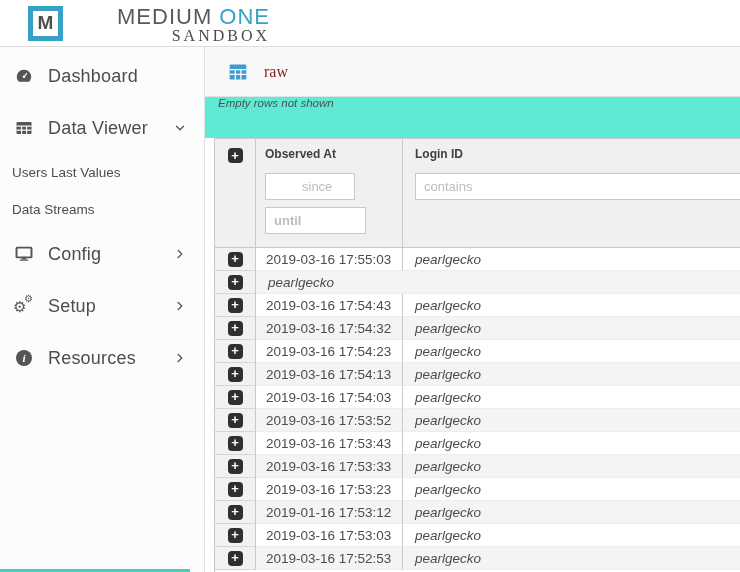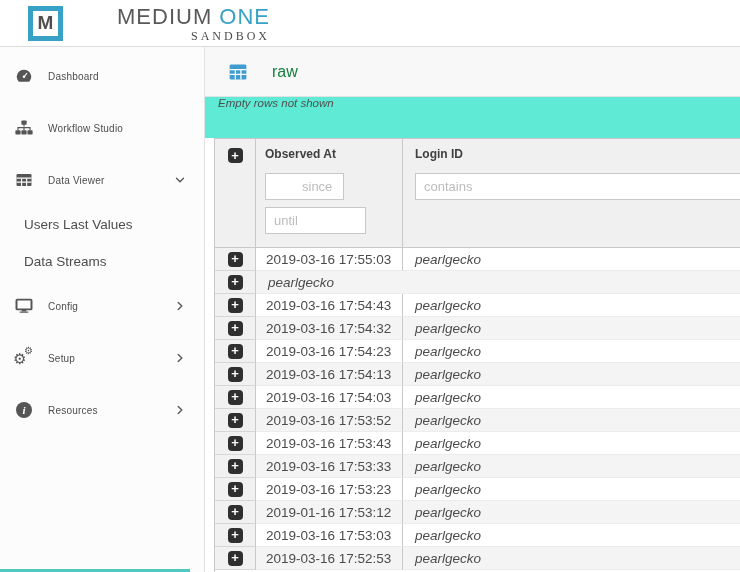--- a/index.html
+++ b/index.html
@@ -25,45 +25,45 @@
     border: 5px solid #38a1c6;
     display: flex; align-items: center; justify-content: center;
     font-weight: bold; font-size: 19px; color: #4f4f4f;
   }
   .logo-text { margin-left: 10px; }
   .logo-line1 { font-size: 22px; letter-spacing: 1px; line-height: 24px; margin-top: 1px; margin-left: 44px; }
   .t-gray { color: #58595b; }
   .t-accent { color: #38a1c6; }
   .logo-tagline {
     font-family: "Liberation Serif", serif;
-    font-size: 12px; letter-spacing: 3px; color: #4b4b4b;
+    font-size: 16px; letter-spacing: 3px; color: #4b4b4b;
     text-align: right; line-height: 14px;
   }
 
   
   .split { flex: 1; display: flex; min-height: 0; }
 
   
   .sidebar {
     width: 205px; flex: 0 0 205px;
     background: #fcfcfc;
     border-right: 1px solid #e2e2e2;
     padding-top: 3px;
     position: relative;
   }
   .nav-item {
     height: 52px; display: flex; align-items: center;
     padding-left: 14px; cursor: pointer; color: #4d4d4d;
   }
   .nav-icon { width: 20px; display: flex; justify-content: center; align-items: center; color: #555; }
-  .nav-label { margin-left: 14px; font-size: 10px; letter-spacing: 0.2px; text-align: center; }
+  .nav-label { margin-left: 14px; font-size: 18px; letter-spacing: 0.2px; text-align: center; }
   .nav-chevron { margin-left: auto; margin-right: 18px; display: flex; }
   .nav-subitem {
     height: 37px; display: flex; align-items: center;
-    padding-left: 24px; cursor: pointer;
+    padding-left: 12px; cursor: pointer;
   }
   .nav-sublabel { font-size: 13.5px; color: #4d4d4d; }
   .gear-wrap { position: relative; width: 20px; height: 20px; }
   .gear-big { position: absolute; left: -1px; top: 2px; font-size: 15px; color: #555; }
   .gear-small { position: absolute; left: 10px; top: -3px; font-size: 10px; color: #555; }
   .info-circle {
     width: 16px; height: 16px; border-radius: 50%; background: #555;
     color: #fff; display: flex; align-items: center; justify-content: center;
     font-family: "Liberation Serif", serif; font-style: italic; font-weight: bold; font-size: 11px;
   }
@@ -74,21 +74,21 @@
 
   
   .content { flex: 1; display: flex; flex-direction: column; min-width: 0; }
   .content-header {
     height: 50px; flex: 0 0 50px;
     background: #f8f8f8;
     border-bottom: 1px solid #e2e2e2;
     display: flex; align-items: center;
     padding-left: 22px;
   }
-  .content-title { font-size: 16px; color: #15803d; margin-left: 23px; }
+  .content-title { font-size: 16px; color: #7f1d1d; margin-left: 15px; font-family: Liberation Serif, serif; }
   .note-bar {
     height: 41px; flex: 0 0 41px;
     display: flex; align-items: flex-start;
     padding-left: 13px;
     background: #5eead4;
   }
   .note-text { font-style: italic; font-size: 11.5px; color: #4f4f4f; }
 
   
   .dtable { margin-left: 9px; flex: 1; min-height: 0; overflow: hidden;
@@ -101,22 +101,22 @@
   .th-observed { width: 147px; flex: 0 0 147px; border-right: 1px solid #c9c9c9; }
   .th-login { flex: 1; }
   .th-title { font-size: 12px; font-weight: 600; color: #3f3f3f; padding: 8px 0 0 9px; height: 31px; }
   .th-login .th-title { padding-left: 12px; }
   .filter-input {
     display: block; height: 27px; border: 1px solid #c8c8c8; background: #fff;
     font-family: "Liberation Sans", sans-serif; font-size: 13px; color: #555;
     padding: 0 8px; outline: none;
   }
   .filter-input::placeholder { color: #bcbcbc; }
-  .f-since { width: 79px; margin: 3px 0 0 9px; padding-left: 36px; }
-  .f-until { width: 101px; margin: 7px 0 0 9px; }
+  .f-since { width: 90px; margin: 3px 0 0 9px; padding-left: 36px; }
+  .f-until { width: 101px; margin: 7px 0 0 9px; font-weight: bold; }
   .f-contains { width: calc(100% - 10px); margin: 3px 0 0 12px; }
 
   .tbody { }
   .trow { display: flex; height: 23px; background: #ffffff; }
   .trow:nth-child(even) { background: #f4f4f4; }
   .td { display: flex; align-items: center; font-size: 13.5px; color: #4c4c4c; }
   .td-expand {
     width: 41px; flex: 0 0 41px; justify-content: center;
     background: #f1f1f1;
     border-right: 1px solid #c9c9c9; border-bottom: 1px solid #d6d6d6;
@@ -160,34 +160,20 @@
         <span class="nav-icon">
           <svg width="18" height="18" viewBox="0 0 24 24">
             <path fill="#555" d="M12 3.5a9.5 9.5 0 0 0-7.2 15.7c.3.4.8.6 1.3.6h11.8c.5 0 1-.2 1.3-.6A9.5 9.5 0 0 0 12 3.5z"></path>
             <circle cx="12" cy="13" r="1.8" fill="#fcfcfc"></circle>
             <rect x="11.3" y="6.5" width="1.4" height="6" rx="0.7" fill="#fcfcfc" transform="rotate(40 12 13)"></rect>
           </svg>
         </span>
         <span class="nav-label">Dashboard</span>
       </div>
 
-      <div class="nav-item">
-        <span class="nav-icon">
-          <svg width="18" height="18" viewBox="0 0 24 24">
-            <path d="M12 7v3M4 15v-3.5h16V15M12 11v4" stroke="#555" stroke-width="1.6" fill="none"></path>
-            <g fill="#555">
-              <rect x="8.5" y="2" width="7" height="5.5" rx="1"></rect>
-              <rect x="0.5" y="15" width="7" height="5.5" rx="1"></rect>
-              <rect x="8.5" y="15" width="7" height="5.5" rx="1"></rect>
-              <rect x="16.5" y="15" width="7" height="5.5" rx="1"></rect>
-            </g>
-          </svg>
-        </span>
-        <span class="nav-label">Workflow Studio</span>
-      </div>
 
       <div class="nav-item">
         <span class="nav-icon">
           <svg width="18" height="18" viewBox="0 0 24 24">
             <rect x="2" y="4" width="20" height="16" rx="1.5" fill="#555"></rect>
             <g stroke="#fcfcfc" stroke-width="1.5">
               <path d="M2 9.5h20M2 14.8h20M8.8 9.5V20M15.5 9.5V20"></path>
             </g>
           </svg>
         </span>

